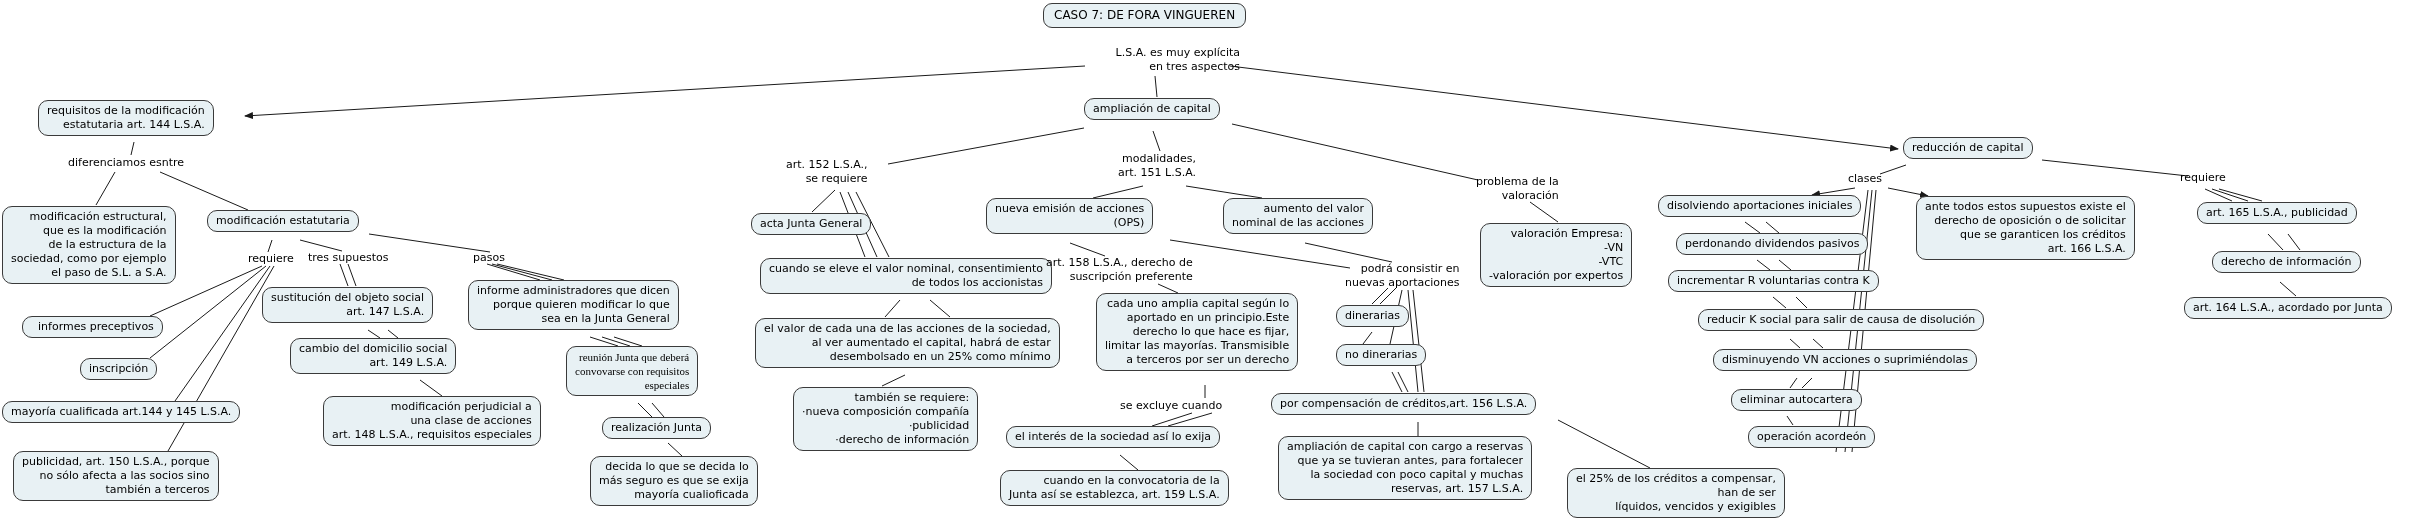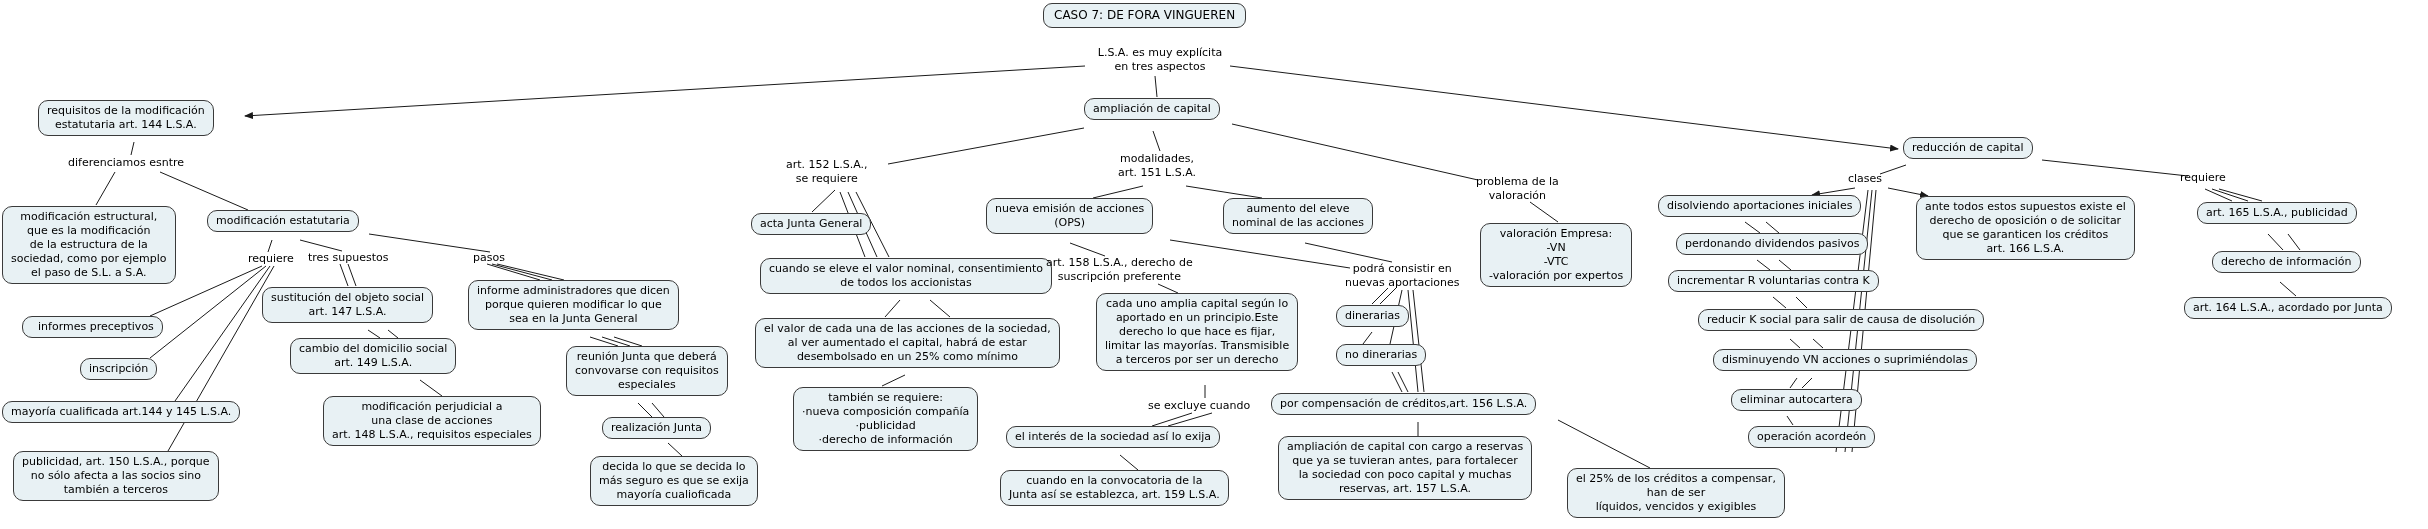--- a/index.html
+++ b/index.html
@@ -3,21 +3,21 @@
 <meta charset="utf-8">
 <style>
   :root{
     --bg:#ffffff; --node-fill:#e8f1f4; --node-border:#3a3a3a; --line-color:#1a1a1a; --text:#000000;
   }
   html,body{margin:0;padding:0;background:var(--bg);}
   .canvas{position:relative;width:2428px;height:529px;background:var(--bg);overflow:hidden;
           font-family:"DejaVu Sans","Liberation Sans",sans-serif;color:var(--text);}
   svg.lines{position:absolute;left:0;top:0;width:2428px;height:529px;}
   svg.lines line{stroke:var(--line-color);stroke-width:1;}
-  .node{position:absolute;font-size:11px;line-height:1.28;white-space:pre-line;text-align:center;}
+  .node{position:absolute;font-size:11px;line-height:1.28;white-space:pre-line;text-align:right;}
   .box{background:var(--node-fill);border:1px solid var(--node-border);border-radius:10px;padding:3px 8px;}
   .label{background:transparent;padding:0;}
   .title-box{font-size:12px;padding:4px 10px;border-radius:9px;}
 </style>
 </head>
 <body>
 
 <div class="canvas">
 
   <svg class="lines">
@@ -137,21 +137,21 @@
   <div class="node box" style="left:262px;top:287px;">sustitución del objeto social
 art. 147 L.S.A.</div>
   <div class="node box" style="left:290px;top:338px;">cambio del domicilio social
 art. 149 L.S.A.</div>
   <div class="node box" style="left:323px;top:396px;">modificación perjudicial a
 una clase de acciones
 art. 148 L.S.A., requisitos especiales</div>
   <div class="node box" style="left:468px;top:280px;">informe administradores que dicen
 porque quieren modificar lo que
 sea en la Junta General</div>
-  <div class="node box" style="left:566px;top:346px;">reunión Junta que deberá
+  <div class="node box" style="left:566px;top:346px;font-family:Liberation Serif, serif;">reunión Junta que deberá
 convovarse con requisitos
 especiales</div>
   <div class="node box" style="left:602px;top:417px;">realización Junta</div>
   <div class="node box" style="left:590px;top:456px;">decida lo que se decida lo
 más seguro es que se exija
 mayoría cualioficada</div>
 
   <div class="node label" style="left:786px;top:158px;">art. 152 L.S.A.,
 se requiere</div>
   <div class="node box" style="left:751px;top:213px;">acta Junta General</div>
@@ -162,30 +162,30 @@
 desembolsado en un 25% como mínimo</div>
   <div class="node box" style="left:793px;top:387px;">también se requiere:
 ·nueva composición compañía
 ·publicidad
 ·derecho de información</div>
   <div class="node box" style="left:1084px;top:98px;">ampliación de capital</div>
   <div class="node label" style="left:1118px;top:152px;">modalidades,
 art. 151 L.S.A.</div>
   <div class="node box" style="left:986px;top:198px;">nueva emisión de acciones
 (OPS)</div>
-  <div class="node box" style="left:1223px;top:198px;">aumento del eleve
+  <div class="node box" style="left:1223px;top:198px;">aumento del valor
 nominal de las acciones</div>
   <div class="node label" style="left:1046px;top:256px;">art. 158 L.S.A., derecho de
 suscripción preferente</div>
   <div class="node box" style="left:1096px;top:293px;">cada uno amplia capital según lo
 aportado en un principio.Este
 derecho lo que hace es fijar,
 limitar las mayorías. Transmisible
 a terceros por ser un derecho</div>
-  <div class="node label" style="left:1148px;top:399px;">se excluye cuando</div>
+  <div class="node label" style="left:1120px;top:399px;">se excluye cuando</div>
   <div class="node box" style="left:1006px;top:426px;">el interés de la sociedad así lo exija</div>
   <div class="node box" style="left:1000px;top:470px;">cuando en la convocatoria de la
 Junta así se establezca, art. 159 L.S.A.</div>
   <div class="node label" style="left:1476px;top:175px;">problema de la
 valoración</div>
   <div class="node box" style="left:1480px;top:223px;">valoración Empresa:
 -VN
 -VTC
 -valoración por expertos</div>
   <div class="node label" style="left:1345px;top:262px;">podrá consistir en

